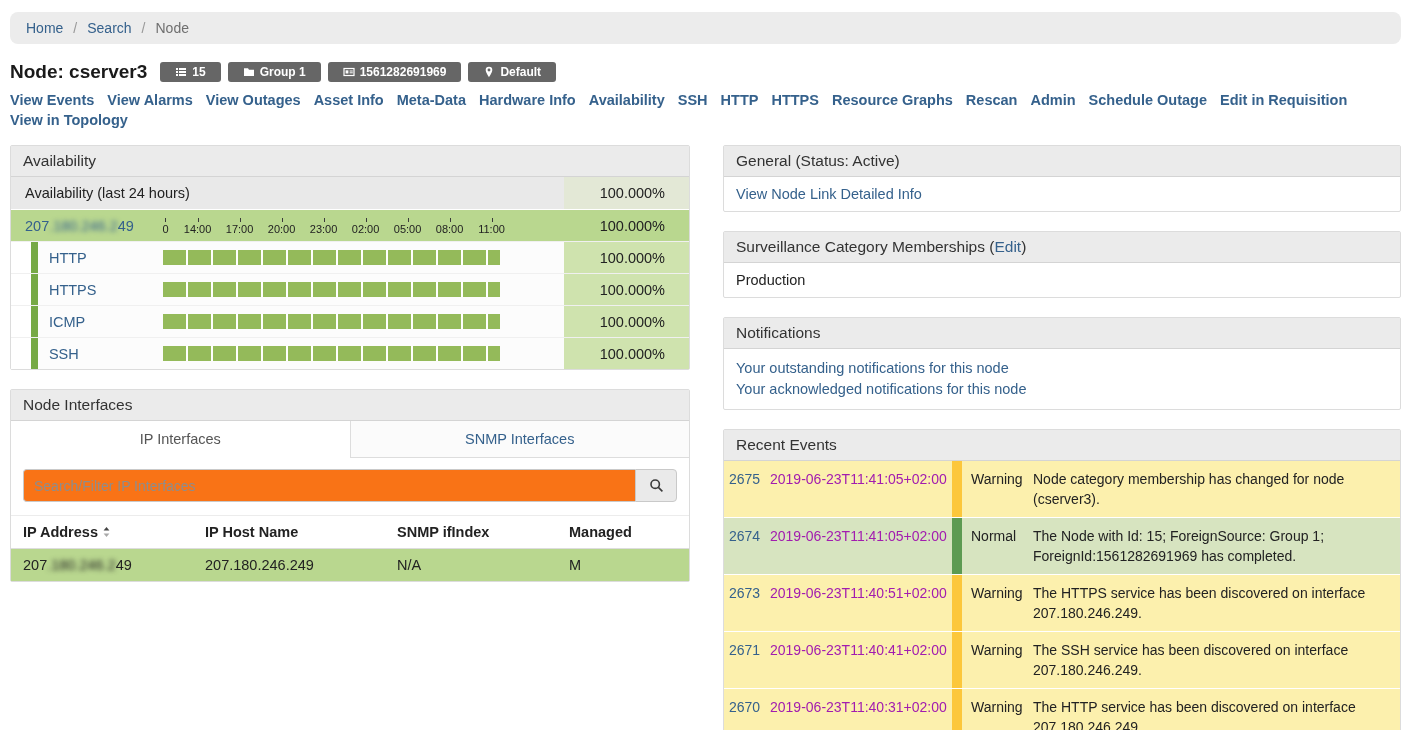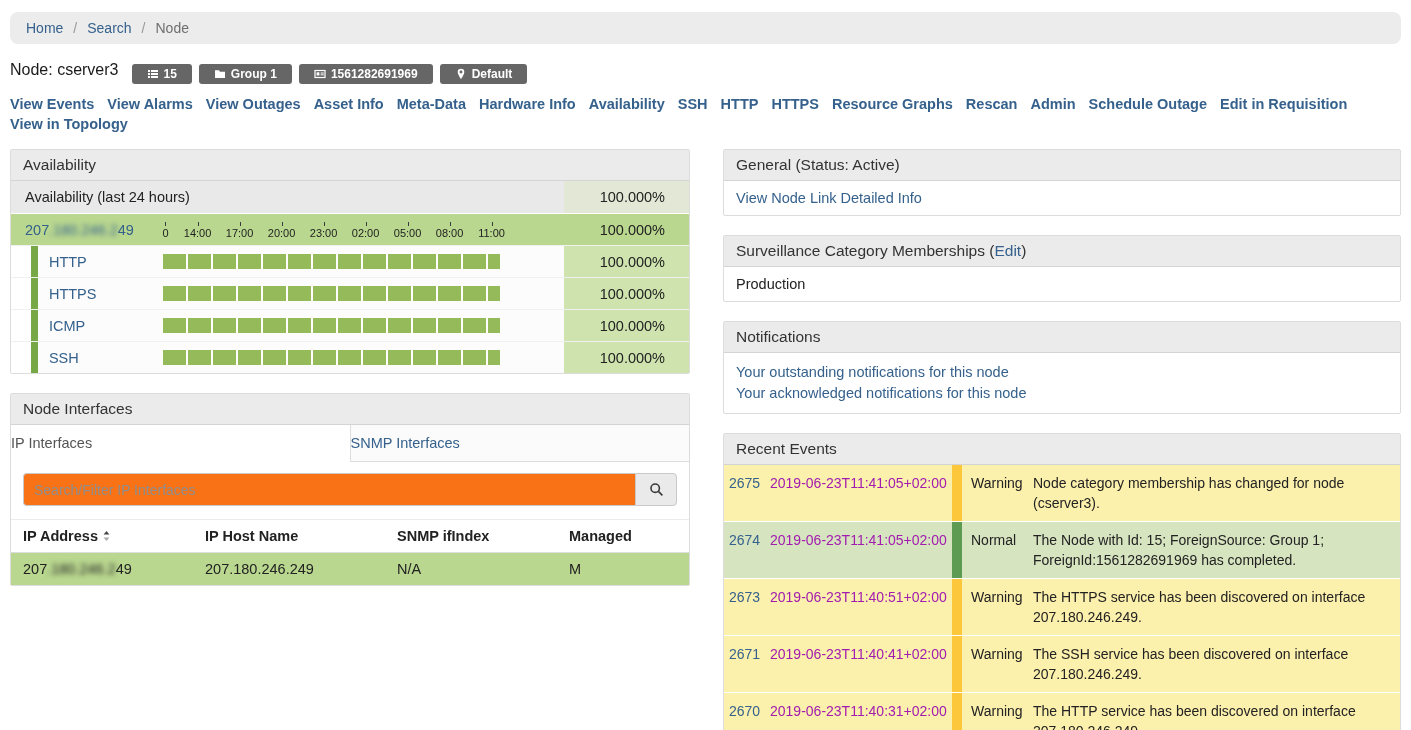--- a/index.html
+++ b/index.html
@@ -15,21 +15,21 @@
   .page{width:1411px;height:730px;overflow:hidden;position:relative;background:#fff;}
   a{color:var(--link);text-decoration:none;cursor:pointer;}
 
   
   .breadcrumb{margin:12px 10px 0;background:#ececec;border-radius:8px;padding:8px 16px;font-size:14px;display:flex;gap:10px;align-items:center;}
   .bc-sep{color:#999;}
   .bc-current{color:#6f6f6f;}
 
   
   .node-header{display:flex;align-items:center;gap:7px;margin:17px 10px 0;}
-  .node-title{font-size:16px;font-weight:normal;color:#1a1a1a;margin:0 6px 8px 0;}
+  .node-title{font-size:19px;font-weight:bold;color:#1a1a1a;margin:0 6px 0 0;}
   .badge{display:inline-flex;align-items:center;gap:5px;background:var(--badge-bg);color:#fff;font-size:12px;font-weight:bold;padding:4px 15px;border-radius:3px;line-height:1;}
   .nav-links{display:flex;flex-wrap:wrap;column-gap:13px;row-gap:4px;margin:9px 10px 17px;font-size:14.5px;font-weight:bold;}
 
   
   .columns{display:flex;gap:33px;padding:0 10px;align-items:flex-start;}
   .col-left{width:680px;flex:none;}
   .col-right{flex:1;min-width:0;}
 
   
   .panel{border:1px solid #dcdcdc;border-radius:2px;margin-bottom:19px;background:#fff;}
@@ -53,21 +53,21 @@
   .svc-gutter{width:20px;background:#fff;}
   .svc-strip{width:7px;background:var(--strip-green);}
   .svc-name{width:125px;padding-left:11px;}
   .svc-chart{width:403px;}
   .svc-bar{height:15px;width:84%;background:repeating-linear-gradient(90deg,var(--bar-green) 0 23px,#fff 23px 25px);}
   .row-svc .avail-value{background:var(--value-green);}
   .blurred{filter:blur(2.5px);}
 
   
   .tabs{display:flex;}
-  .tab{flex:1;padding:10px 0;font-size:14.5px;color:var(--link);background:#fbfbfb;border-bottom:1px solid #ddd;cursor:pointer;}
+  .tab{flex:1;text-align:center;padding:10px 0;font-size:14.5px;color:var(--link);background:#fbfbfb;border-bottom:1px solid #ddd;cursor:pointer;}
   .tab.active{color:#555;background:#fff;border-bottom:none;border-right:1px solid #ddd;}
   .search-row{display:flex;padding:11px 12px 13px;}
   .search-input{flex:1;height:33px;border:1px solid #c9c9c9;border-right:none;border-radius:4px 0 0 4px;padding:0 10px;font-size:14px;font-family:inherit;color:#333;outline:none;background:#f97316;}
   .search-input::placeholder{color:#8d8d8d;}
   .search-btn{width:42px;height:33px;border:1px solid #c9c9c9;border-radius:0 4px 4px 0;background:#eaeaea;display:flex;align-items:center;justify-content:center;cursor:pointer;padding:0;}
   .if-table{width:100%;border-collapse:collapse;font-size:14.5px;}
   .if-table th{text-align:left;font-weight:bold;padding:8px 12px;border-top:1px solid #ececec;border-bottom:1px solid #ddd;color:#222;}
   .if-table td{padding:8px 12px;color:#222;}
   .c1{width:182px;} .c2{width:192px;} .c3{width:172px;}
   .if-row{background:var(--avail-green);}

